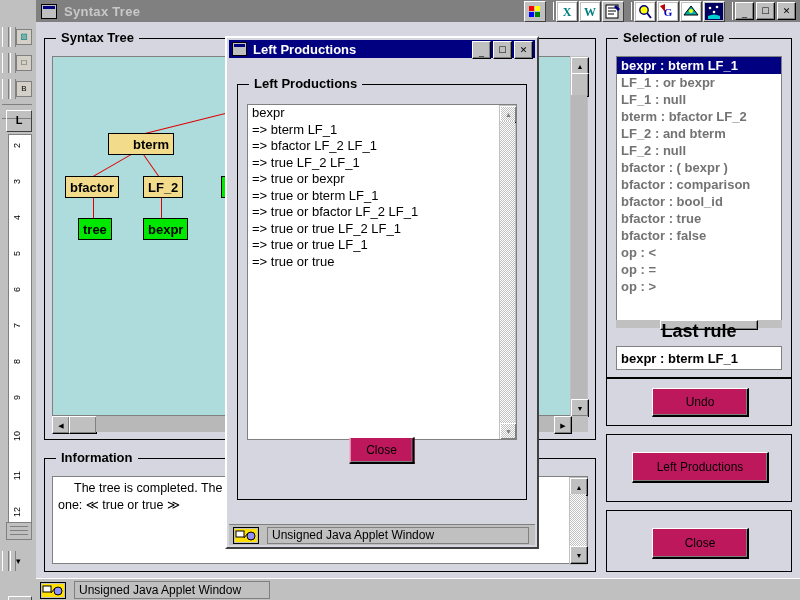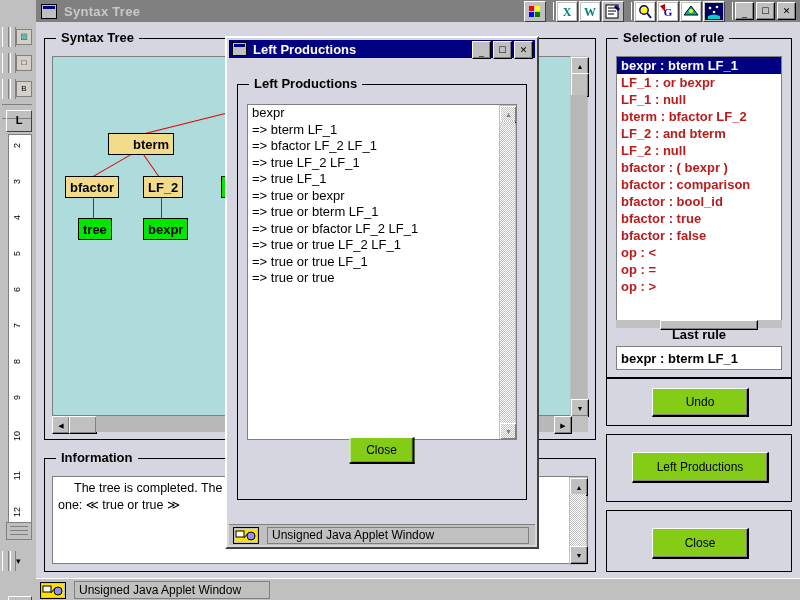--- a/index.html
+++ b/index.html
@@ -7,21 +7,21 @@
     width:800px;height:600px;overflow:hidden;
     font-family:"Liberation Sans", sans-serif;
     background:#c0c0c0;
     -webkit-font-smoothing:none;
   }
   .root{position:relative;width:800px;height:600px;}
 
   
   .out{border-top:1px solid #ffffff;border-left:1px solid #ffffff;border-right:1px solid #404040;border-bottom:1px solid #404040;}
   .btn{
-    background:#84cc16;
+    background:#be185d;
     border-top:1px solid #ffffff;border-left:1px solid #ffffff;
     border-right:2px solid #000000;border-bottom:2px solid #000000;
     box-shadow: inset -1px -1px 0 #808080;
     font-family:"Liberation Sans", sans-serif;font-size:12px;color:#000;
     display:flex;align-items:center;justify-content:center;
     cursor:default;
   }
 
   
   .bg-left-ruler{position:absolute;left:0;top:22px;width:36px;height:578px;background:#c0c0c0;overflow:hidden;}
@@ -77,23 +77,23 @@
   .sb-thumb{background:#c0c0c0;border-top:1px solid #fff;border-left:1px solid #fff;border-right:1px solid #000;border-bottom:1px solid #000;
             box-shadow:inset -1px -1px 0 #808080;}
   .sb-dis{background:repeating-conic-gradient(#ffffff 0% 25%, #c0c0c0 0% 50%) 0 0/2px 2px;}
 
   
   .infobox{position:absolute;left:8px;top:26px;right:8px;bottom:8px;background:#fff;border:1px solid #808080;}
   .infotext{position:absolute;left:5px;top:3px;right:18px;font-size:12.5px;color:#000;line-height:17px;}
 
   
   .rulelist{position:absolute;left:10px;top:26px;right:10px;bottom:56px;background:#fff;border:1px solid #808080;overflow:hidden;}
-  .rule{font-size:13px;font-weight:bold;color:#b91c1c;line-height:17px;padding-left:4px;white-space:nowrap;}
+  .rule{font-size:13px;font-weight:bold;color:#737373;line-height:17px;padding-left:4px;white-space:nowrap;}
   .rule.sel{background:#000080;color:#fff;}
-  .lastlabel{position:absolute;left:0;right:0;bottom:36px;text-align:center;font-size:13px;font-weight:bold;color:#000;}
+  .lastlabel{position:absolute;left:0;right:0;bottom:36px;text-align:center;font-size:18px;font-weight:bold;color:#000;}
   .lastfield{position:absolute;left:10px;right:10px;bottom:8px;height:22px;background:#fff;border:1px solid #808080;
              font-size:13px;font-weight:bold;color:#000;display:flex;align-items:center;padding-left:4px;}
 
   
   .dlg{position:absolute;left:225px;top:36px;width:310px;height:509px;background:#d6d6e0;
        border-top:2px solid #ffffff;border-left:2px solid #ffffff;border-right:2px solid #404040;border-bottom:2px solid #404040;}
   .dlg-title{position:absolute;left:2px;top:2px;right:2px;height:18px;background:#000080;display:flex;align-items:center;}
   .dlg-title .dico{width:13px;height:12px;margin-left:3px;background:#c0c0c0;border:1px solid #000;position:relative;}
   .dlg-title .dico:after{content:"";position:absolute;left:1px;top:1px;right:1px;height:3px;background:#000080;}
   .dlg-title .dtxt{margin-left:6px;font-size:13px;font-weight:bold;color:#fff;}
@@ -369,21 +369,20 @@
     <div class="dlg-body">
       <div class="group" style="left:8px;top:16px;right:8px;width:290px;height:424px;">
         <div class="gbody"></div>
         <div class="glabel">Left Productions</div>
 
         <div class="prodlist">
           <div class="prod">bexpr</div>
           <div class="prod">=&gt; bterm LF_1</div>
           <div class="prod">=&gt; bfactor LF_2 LF_1</div>
           <div class="prod">=&gt; true LF_2 LF_1</div>
-          <div class="prod">=&gt; true LF_1</div>
           <div class="prod">=&gt; true or bexpr</div>
           <div class="prod">=&gt; true or bterm LF_1</div>
           <div class="prod">=&gt; true or bfactor LF_2 LF_1</div>
           <div class="prod">=&gt; true or true LF_2 LF_1</div>
           <div class="prod">=&gt; true or true LF_1</div>
           <div class="prod">=&gt; true or true</div>
 
           <div class="sb-v" style="top:0;right:0;width:15px;height:100%;">
             <div class="sb-arrow sb-dis" style="position:absolute;top:0;left:0;width:15px;height:15px;color:#808080;">▲</div>
             <div class="sb-track sb-dis" style="position:absolute;top:15px;left:0;right:0;bottom:15px;"></div>

